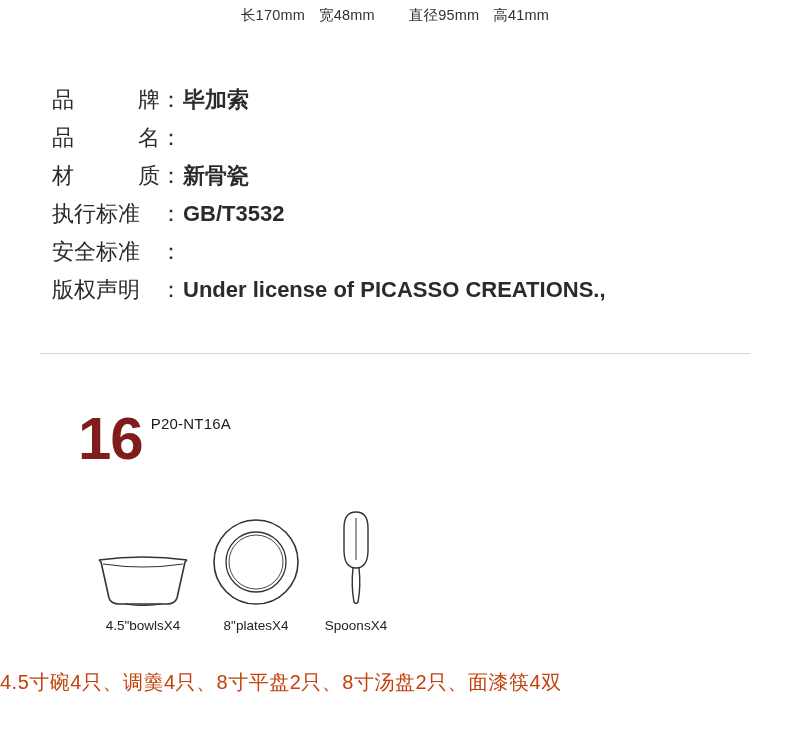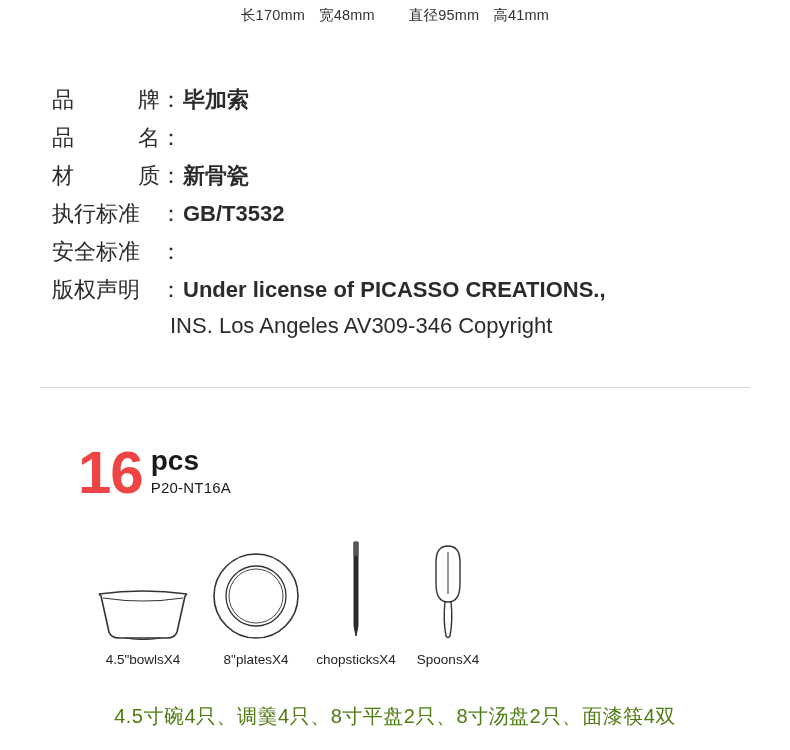--- a/index.html
+++ b/index.html
@@ -86,21 +86,21 @@
     margin-top: 56px;
     padding-left: 78px;
     display: flex;
     align-items: flex-start;
   }
   .pcs-number {
     font-size: 60px;
     font-weight: 700;
     line-height: 58px;
     letter-spacing: -1px;
-    color: #ef4444;
+    color: #7f1d1d;
   }
   .pcs-right {
     margin-left: 8px;
     padding-top: 2px;
   }
   .pcs-unit {
     font-size: 28px;
     font-weight: 700;
     line-height: 30px;
     color: #1a1a1a;
@@ -139,23 +139,22 @@
     white-space: nowrap;
   }
   .item-bowl   { width: 118px; }
   .item-plate  { width: 108px; }
   .item-chops  { width: 92px; }
   .item-spoon  { width: 92px; text-align: center; }
 
   
   .summary {
     margin-top: 36px;
-    text-align: center;
     font-size: 20px;
-    color: #4d7c0f;
+    color: #c2410c;
     letter-spacing: 0.5px;
   }
 </style>
 </head>
 <body>
 
 <div class="dimension-strip">
   <div class="dim-group">
     <span>长170mm</span>
     <span>宽48mm</span>
@@ -209,30 +208,28 @@
     <span class="spec-colon">：</span>
   </div>
 
   <div class="spec-row">
     <span class="lbl-2">
       <span class="c">版权声明</span>
     </span>
     <span class="spec-colon">：</span>
     <span class="spec-value">Under license of PICASSO CREATIONS.,</span>
   </div>
-  <div class="spec-value-cont">INS. Los Angeles AV309-346 Copyright</div>
 
 </div>
 
 <div class="divider"></div>
 
 <div class="pcs-block">
   <div class="pcs-number">16</div>
   <div class="pcs-right">
-    <div class="pcs-unit">pcs</div>
     <div class="pcs-model">P20-NT16A</div>
   </div>
 </div>
 
 <div class="items-row">
 
   <div class="item item-bowl">
     <div class="item-art">
       <svg width="96" height="52" viewBox="0 0 96 52">
         <path d="M4 6 L6 8 L14 44 Q16 50 24 50 L72 50 Q80 50 82 44 L90 8 L92 6" fill="none" stroke="#333333" stroke-width="1.6" stroke-linejoin="round"></path>
@@ -248,29 +245,20 @@
     <div class="item-art">
       <svg width="88" height="88" viewBox="0 0 88 88">
         <circle cx="44" cy="44" r="42" fill="none" stroke="#333333" stroke-width="1.6"></circle>
         <circle cx="44" cy="44" r="30" fill="none" stroke="#333333" stroke-width="1.3"></circle>
         <circle cx="44" cy="44" r="27" fill="none" stroke="#333333" stroke-width="0.9"></circle>
       </svg>
     </div>
     <div class="item-caption">8"platesX4</div>
   </div>
 
-  <div class="item item-chops">
-    <div class="item-art">
-      <svg width="20" height="100" viewBox="0 0 20 100">
-        <path d="M8 2 L8 86 L10 96 L12 86 L12 2 Z" fill="#2b2b2b" stroke="#2b2b2b" stroke-width="1"></path>
-        <rect x="7.5" y="2" width="5" height="14" fill="#555555"></rect>
-      </svg>
-    </div>
-    <div class="item-caption">chopsticksX4</div>
-  </div>
 
   <div class="item item-spoon">
     <div class="item-art">
       <svg width="38" height="96" viewBox="0 0 38 96">
         <path d="M19 2 Q31 2 31 18 L31 40 Q31 58 19 58 Q7 58 7 40 L7 18 Q7 2 19 2 Z" fill="none" stroke="#333333" stroke-width="1.4"></path>
         <path d="M19 8 L19 50" fill="none" stroke="#333333" stroke-width="1"></path>
         <path d="M16 58 Q14 76 17 92 Q19 95 21 92 Q24 76 22 58" fill="none" stroke="#333333" stroke-width="1.4"></path>
       </svg>
     </div>
     <div class="item-caption">SpoonsX4</div>

